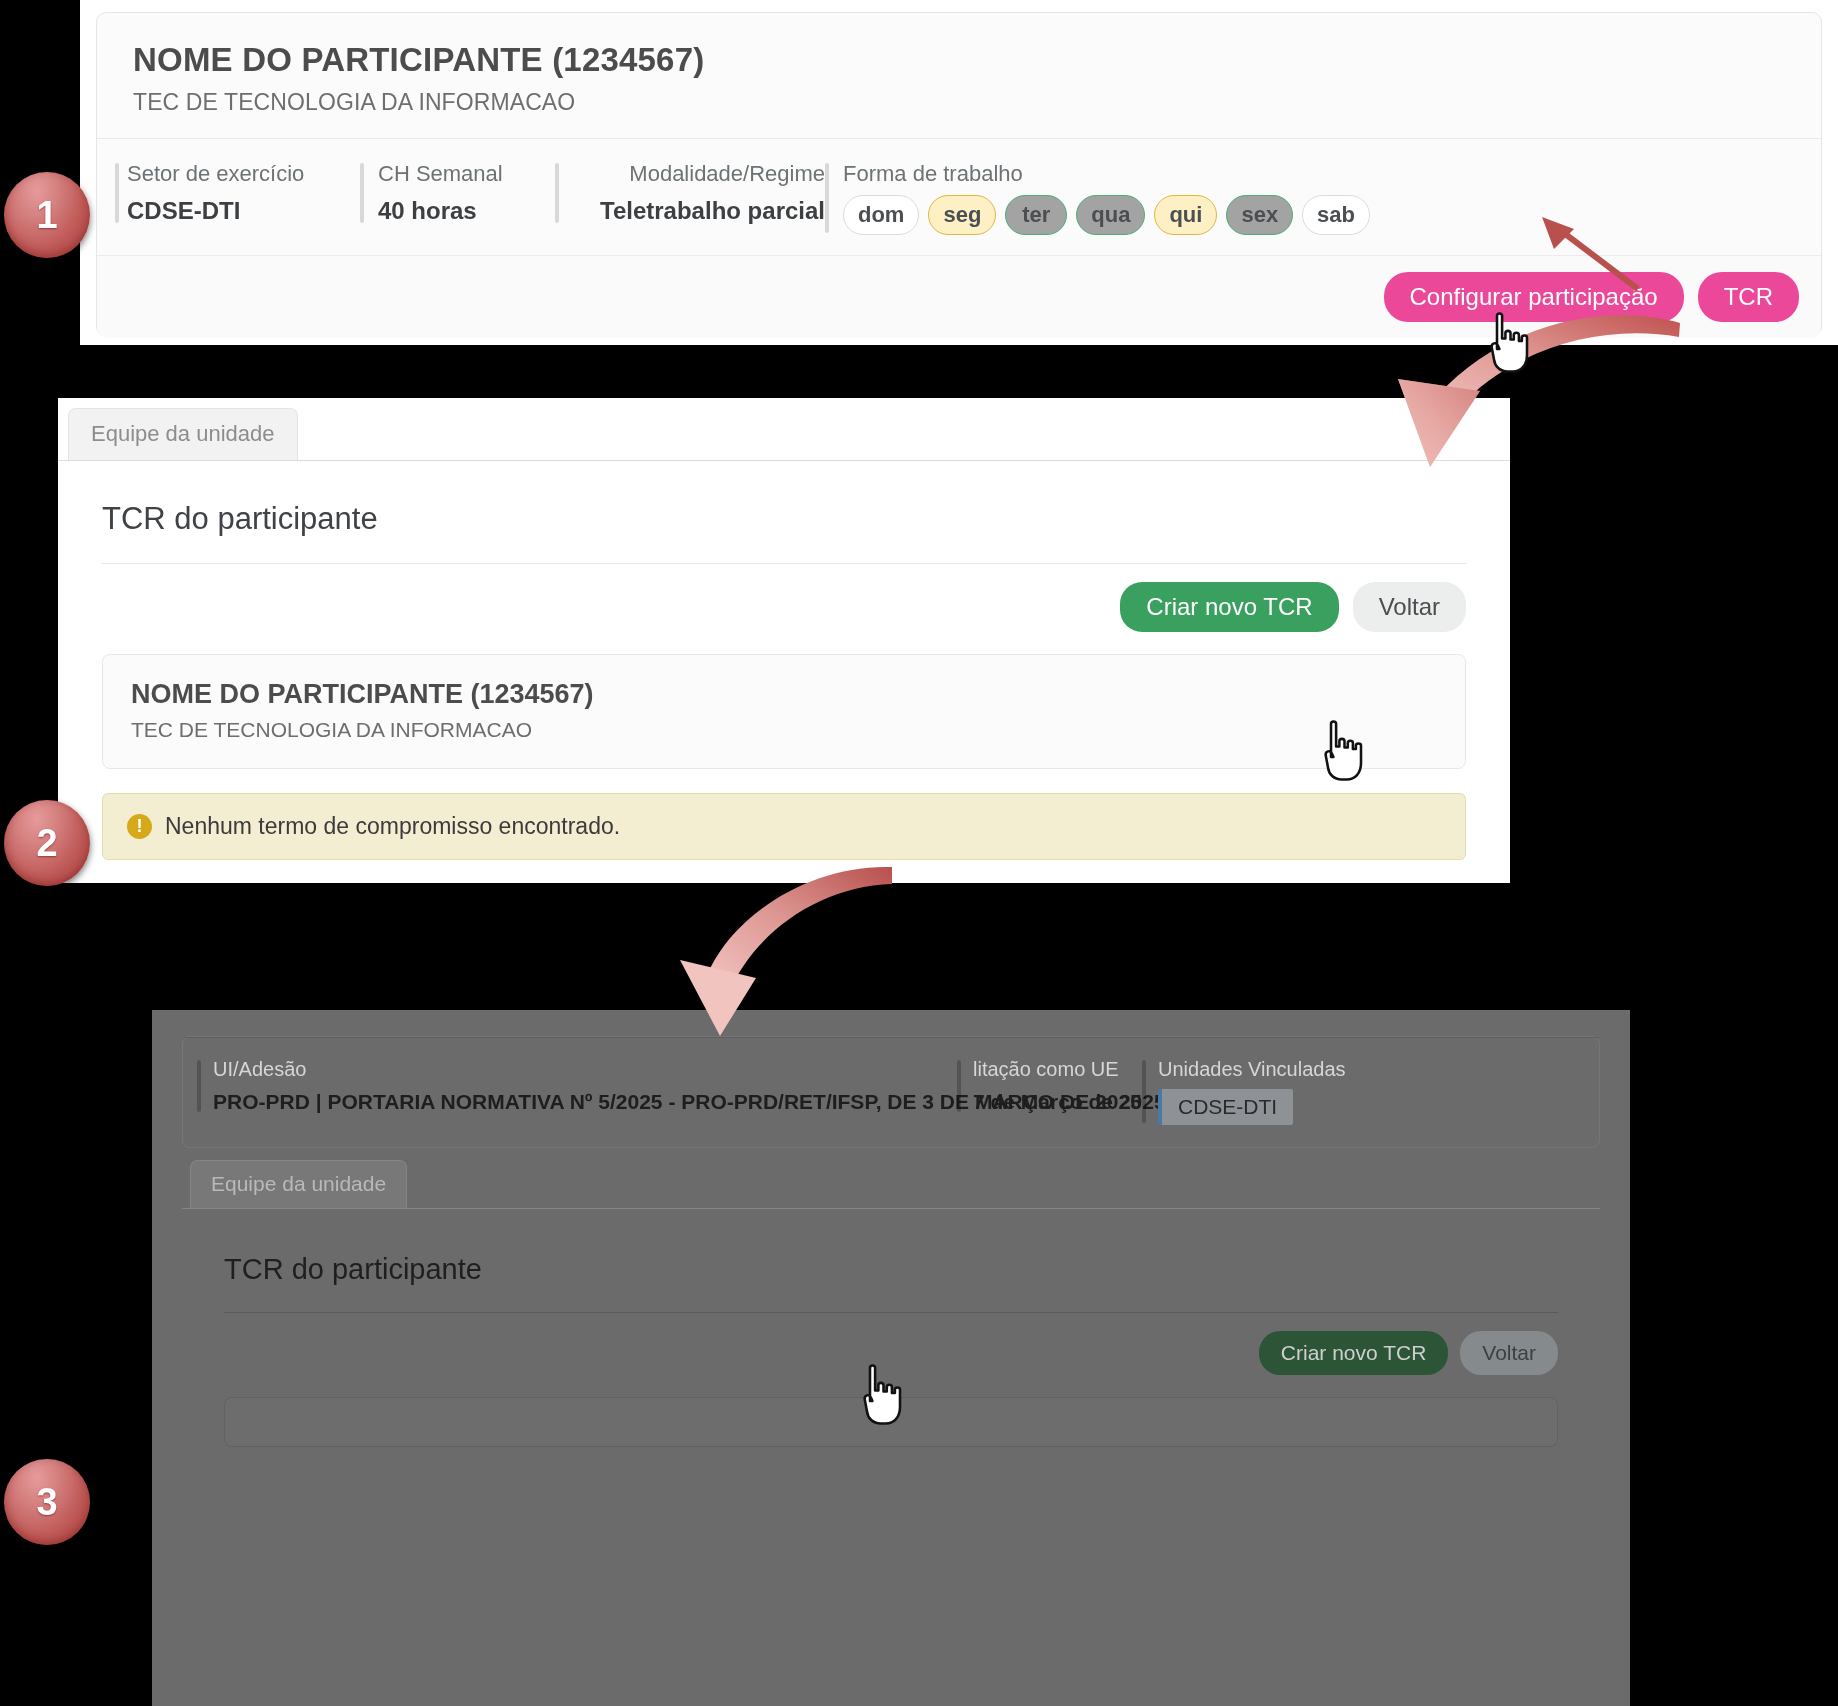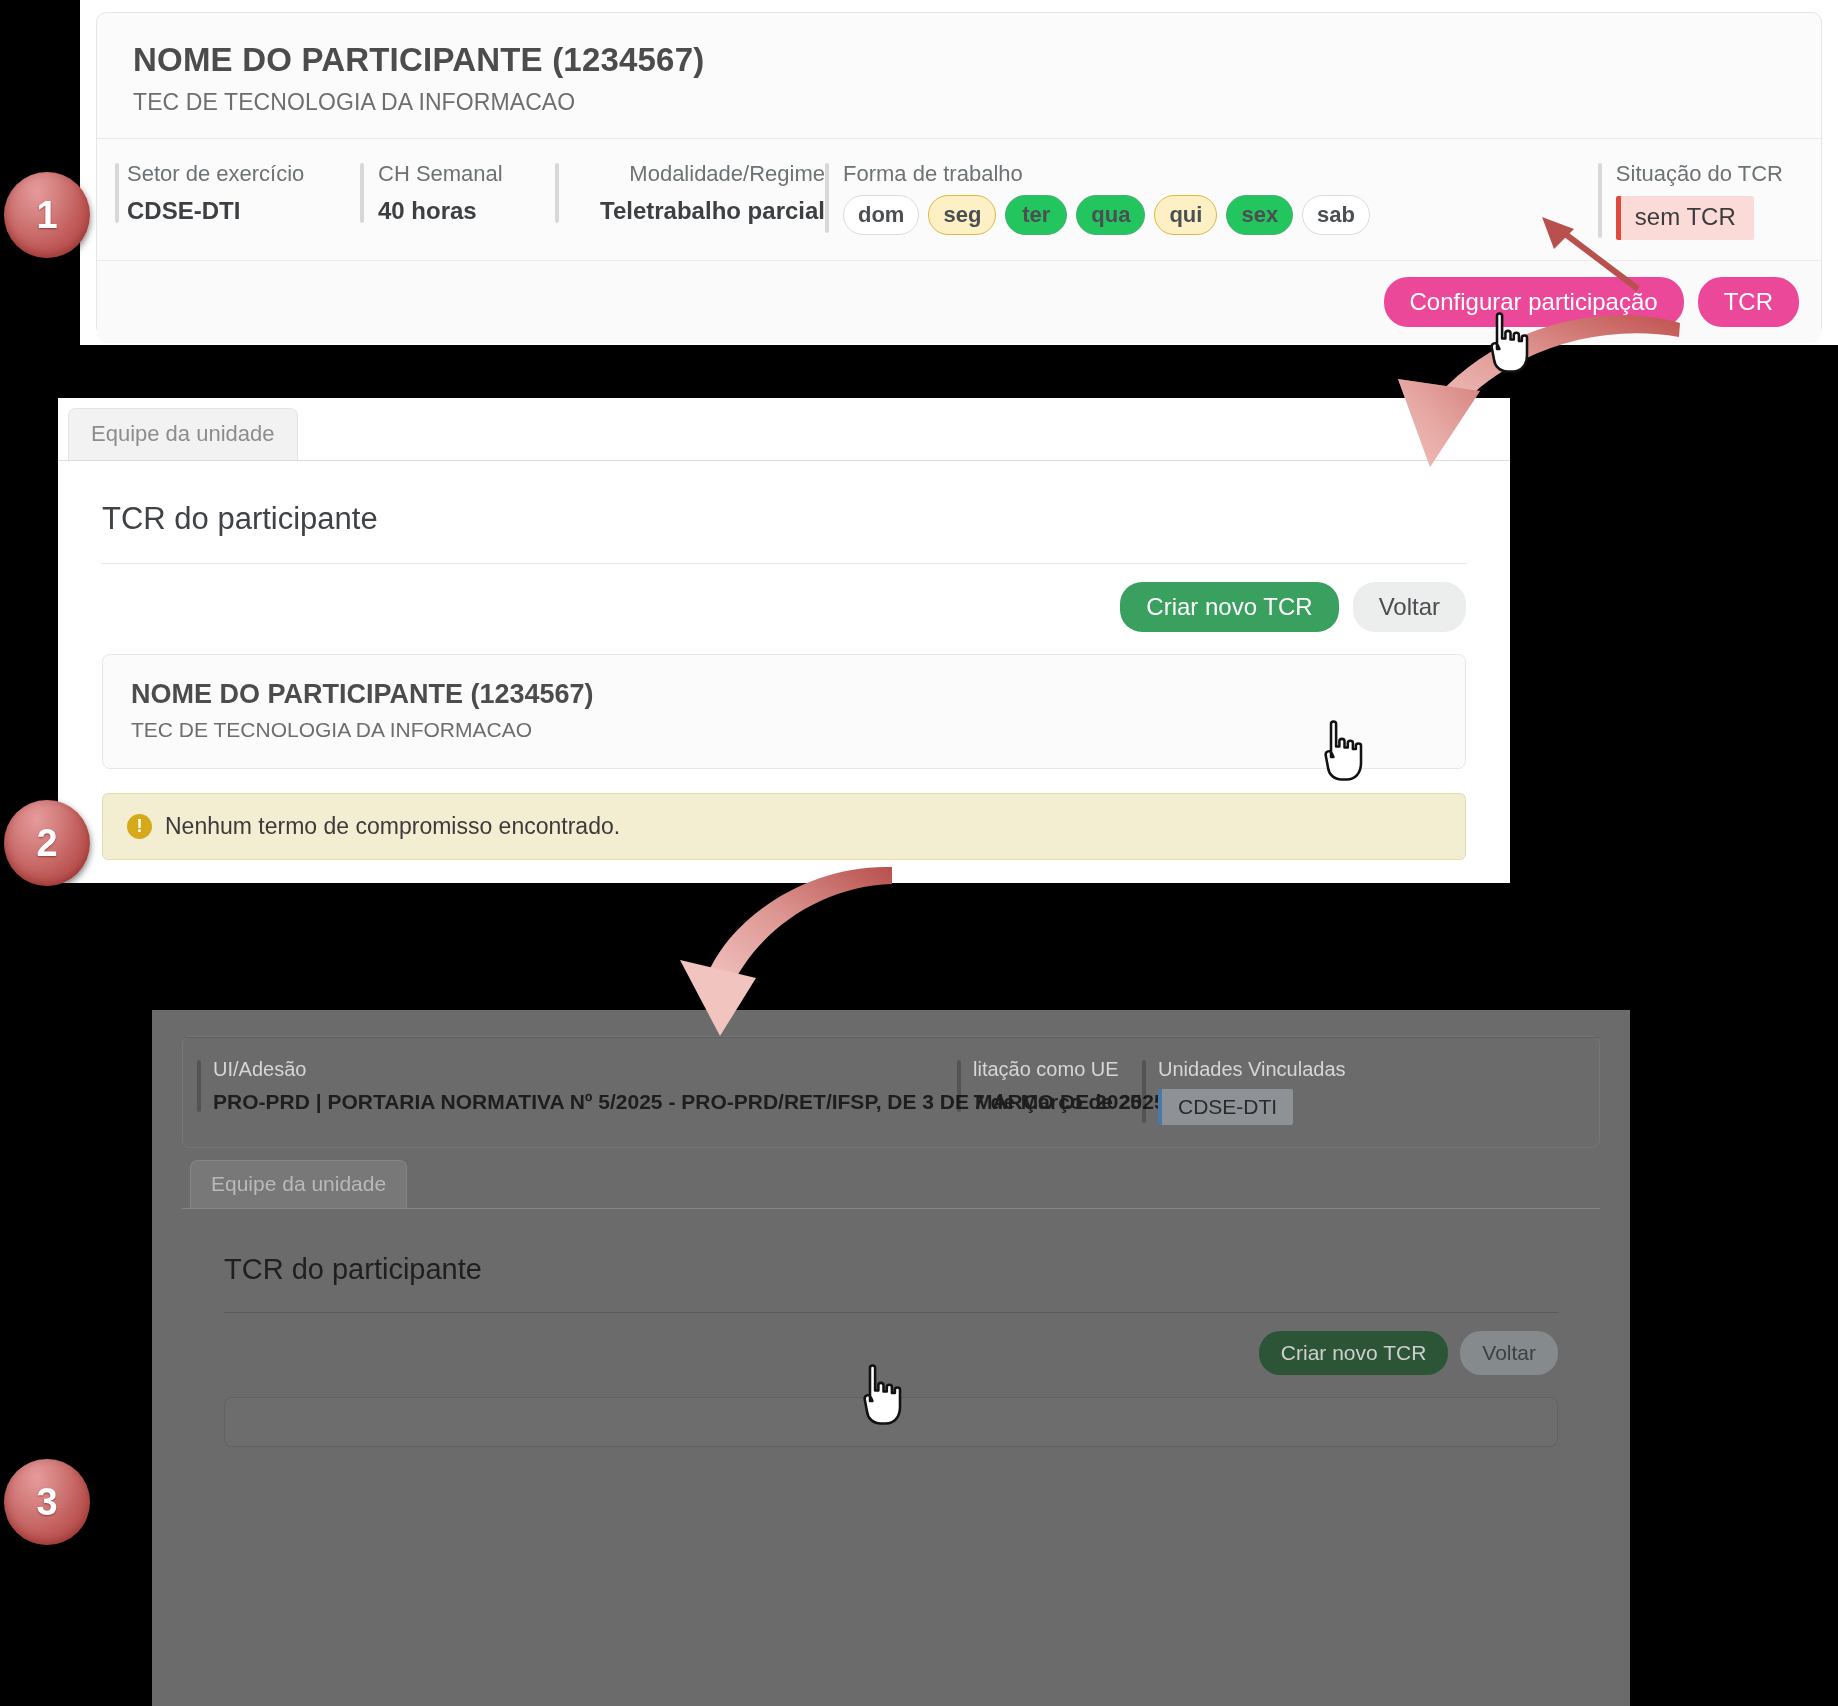--- a/index.html
+++ b/index.html
@@ -62,21 +62,21 @@
   .col-sit{ width:auto; margin-left:auto; padding-right:20px;}
 
   .days{ display:flex; gap:9px; margin-top:8px; }
   .day{
     min-width:62px; height:40px; padding:0 14px; border-radius:21px;
     display:flex; align-items:center; justify-content:center;
     font-size:22px; font-weight:bold; color:#4b4f52;
     border:1.6px solid #d9dde0; background:#ffffff;
   }
   .day.yellow{ background:#fdf0c4; border-color:#dfb844; }
-  .day.green { background:#22c55e; border-color:#4fae78; }
+  .day.green { background:#a3a3a3; border-color:#4fae78; }
 
   .sit-badge{
     display:inline-flex; align-items:center;
     margin-top:9px; background:#fadbd8; color:#3b3b3b;
     border-left:5px solid #e04a3c; padding:7px 18px 9px 14px;
     font-size:24px; border-radius:2px;
   }
 
   .card1-actions{
     margin-top:auto; border-top:1px solid #ececec; background:#fafafa;
@@ -285,24 +285,20 @@
           <div class="meta-label">Forma de trabalho</div>
           <div class="days">
             <span class="day">dom</span>
             <span class="day yellow">seg</span>
             <span class="day green">ter</span>
             <span class="day green">qua</span>
             <span class="day yellow">qui</span>
             <span class="day green">sex</span>
             <span class="day">sab</span>
           </div>
-        </div>
-        <div class="meta-col col-sit">
-          <div class="meta-label">Situação do TCR</div>
-          <div class="sit-badge">sem TCR</div>
         </div>
       </div>
 
       <div class="card1-actions">
         <button class="btn-dark">Configurar participação</button>
         <button class="btn-dark">TCR</button>
       </div>
     </div>
   </div>
 

